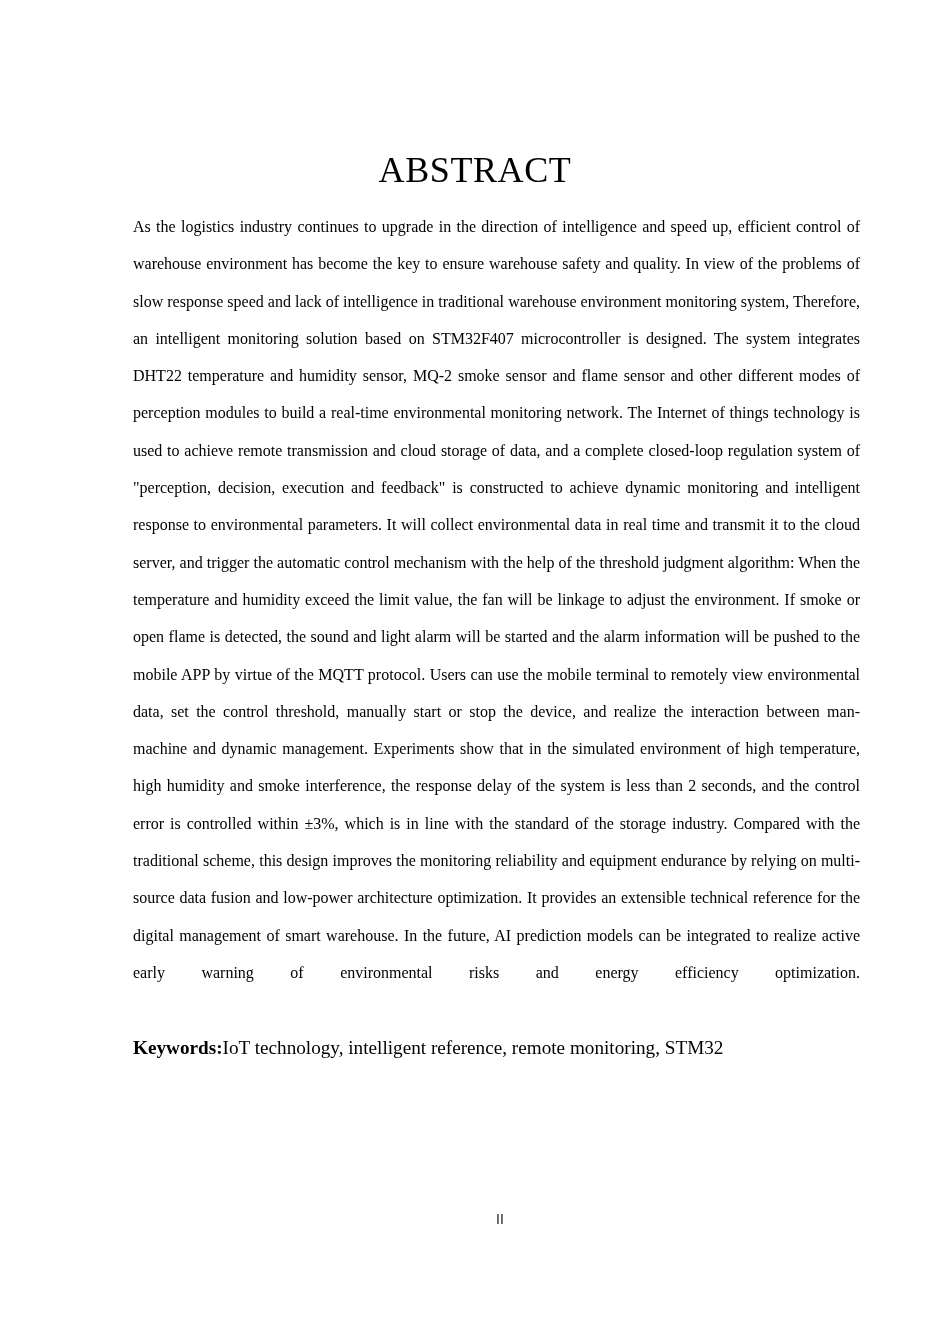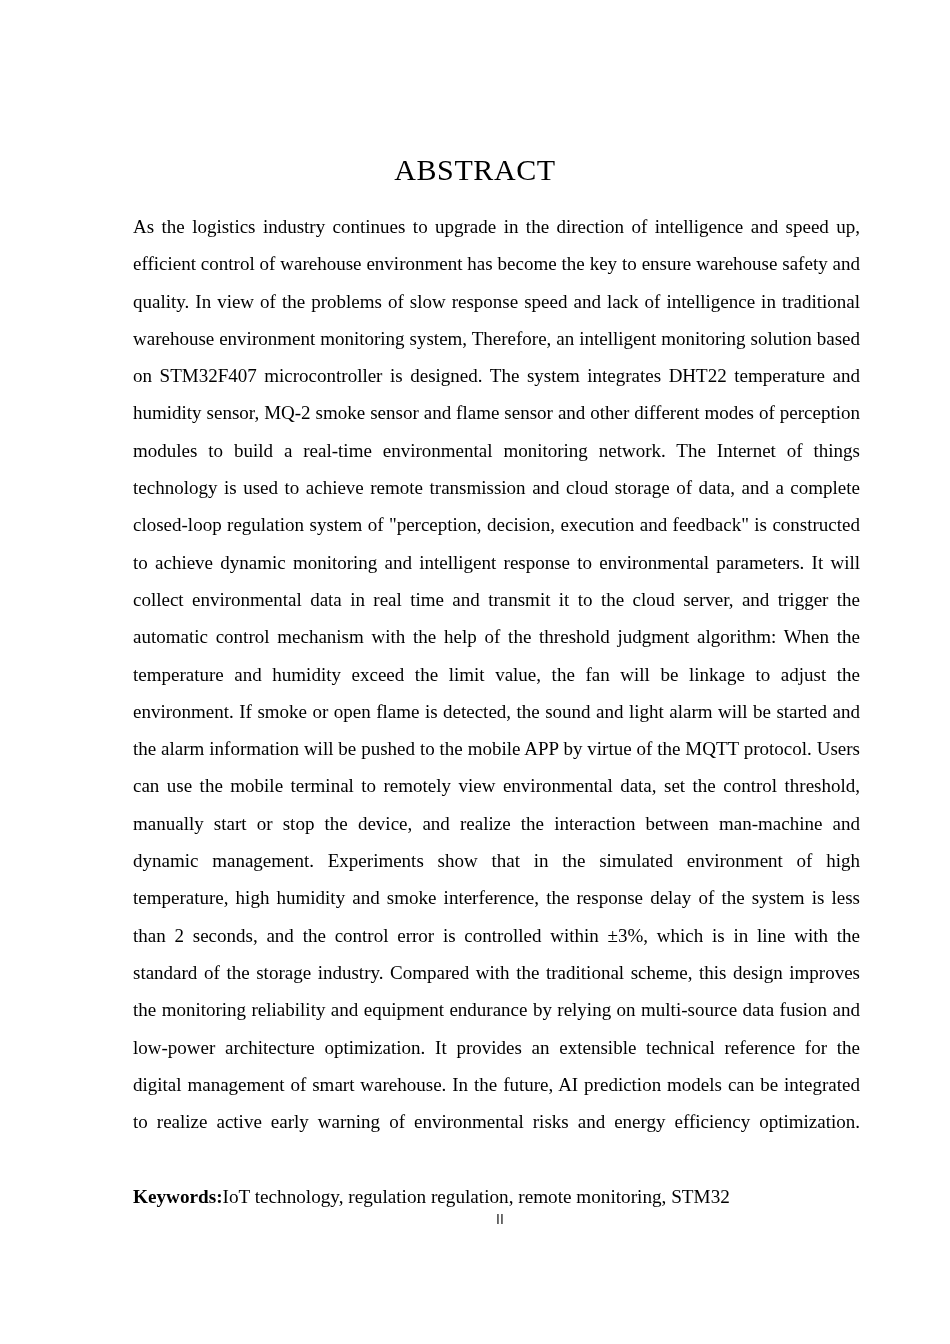--- a/index.html
+++ b/index.html
@@ -21,38 +21,38 @@
     -webkit-font-smoothing: antialiased;
   }
 
   
   .page-title {
     position: absolute;
     left: 0;
     top: 152px;
     width: 950px;
     text-align: center;
-    font-size: 30px;
+    font-size: 36px;
     line-height: 36px;
     font-weight: normal;
     letter-spacing: 0.6px;
     margin: 0;
   }
 
   
   .body-block {
     position: absolute;
     left: 133px;
     top: 208px;
     width: 727px;
   }
 
   .abstract-paragraph {
     margin: 0;
-    font-size: 19px;
+    font-size: 16px;
     line-height: 37.3px;
     text-align: justify;
     text-justify: inter-word;
     text-indent: 0;
     
   }
 
   
   .abstract-paragraph::after {
     content: "";
@@ -96,20 +96,20 @@
 
 <div class="page">
 
   <h1 class="page-title">ABSTRACT</h1>
 
   <div class="body-block">
 
     <p class="abstract-paragraph">As the logistics industry continues to upgrade in the direction of intelligence and speed up, efficient control of warehouse environment has become the key to ensure warehouse safety and quality. In view of the problems of slow response speed and lack of intelligence in traditional warehouse environment monitoring system, Therefore, an intelligent monitoring solution based on STM32F407 microcontroller is designed. The system integrates DHT22 temperature and humidity sensor, MQ-2 smoke sensor and flame sensor and other different modes of perception modules to build a real-time environmental monitoring network. The Internet of things technology is used to achieve remote transmission and cloud storage of data, and a complete closed-loop regulation system of "perception, decision, execution and feedback" is constructed to achieve dynamic monitoring and intelligent response to environmental parameters. It will collect environmental data in real time and transmit it to the cloud server, and trigger the automatic control mechanism with the help of the threshold judgment algorithm: When the temperature and humidity exceed the limit value, the fan will be linkage to adjust the environment. If smoke or open flame is detected, the sound and light alarm will be started and the alarm information will be pushed to the mobile APP by virtue of the MQTT protocol. Users can use the mobile terminal to remotely view environmental data, set the control threshold, manually start or stop the device, and realize the interaction between man-machine and dynamic management. Experiments show that in the simulated environment of high temperature, high humidity and smoke interference, the response delay of the system is less than 2 seconds, and the control error is controlled within ±3%, which is in line with the standard of the storage industry. Compared with the traditional scheme, this design improves the monitoring reliability and equipment endurance by relying on multi-source data fusion and low-power architecture optimization. It provides an extensible technical reference for the digital management of smart warehouse. In the future, AI prediction models can be integrated to realize active early warning of environmental risks and energy efficiency optimization.</p>
 
     <p class="keywords-line">
-      <span class="keywords-label">Keywords</span><span class="keywords-label">:</span><span class="keywords-value">IoT technology, regulation regulation, remote monitoring, STM32</span>
+      <span class="keywords-label">Keywords</span><span class="keywords-label">:</span><span class="keywords-value">IoT technology, intelligent reference, remote monitoring, STM32</span>
     </p>
 
   </div>
 
   <div class="page-number">II</div>
 
 </div>
 
 </body></html>

